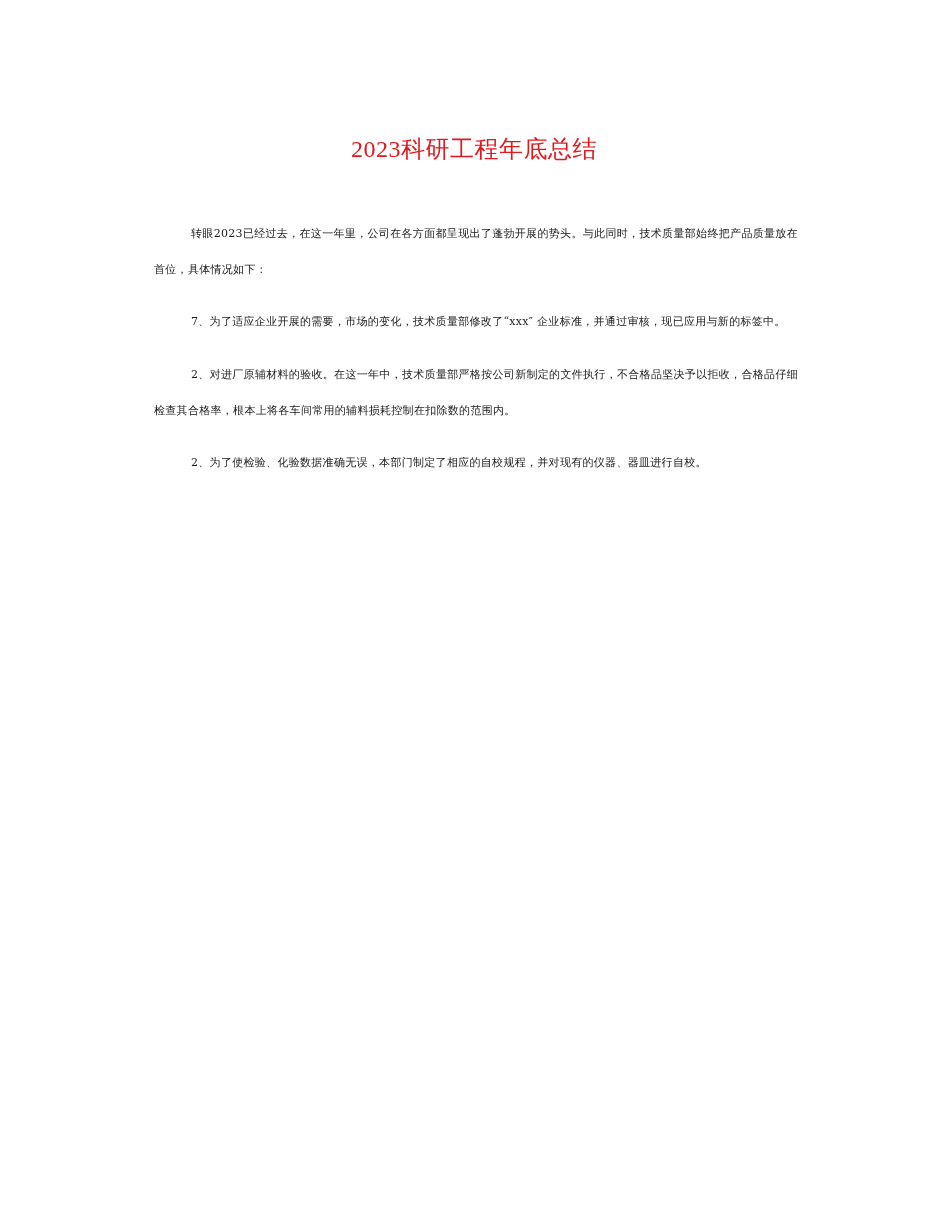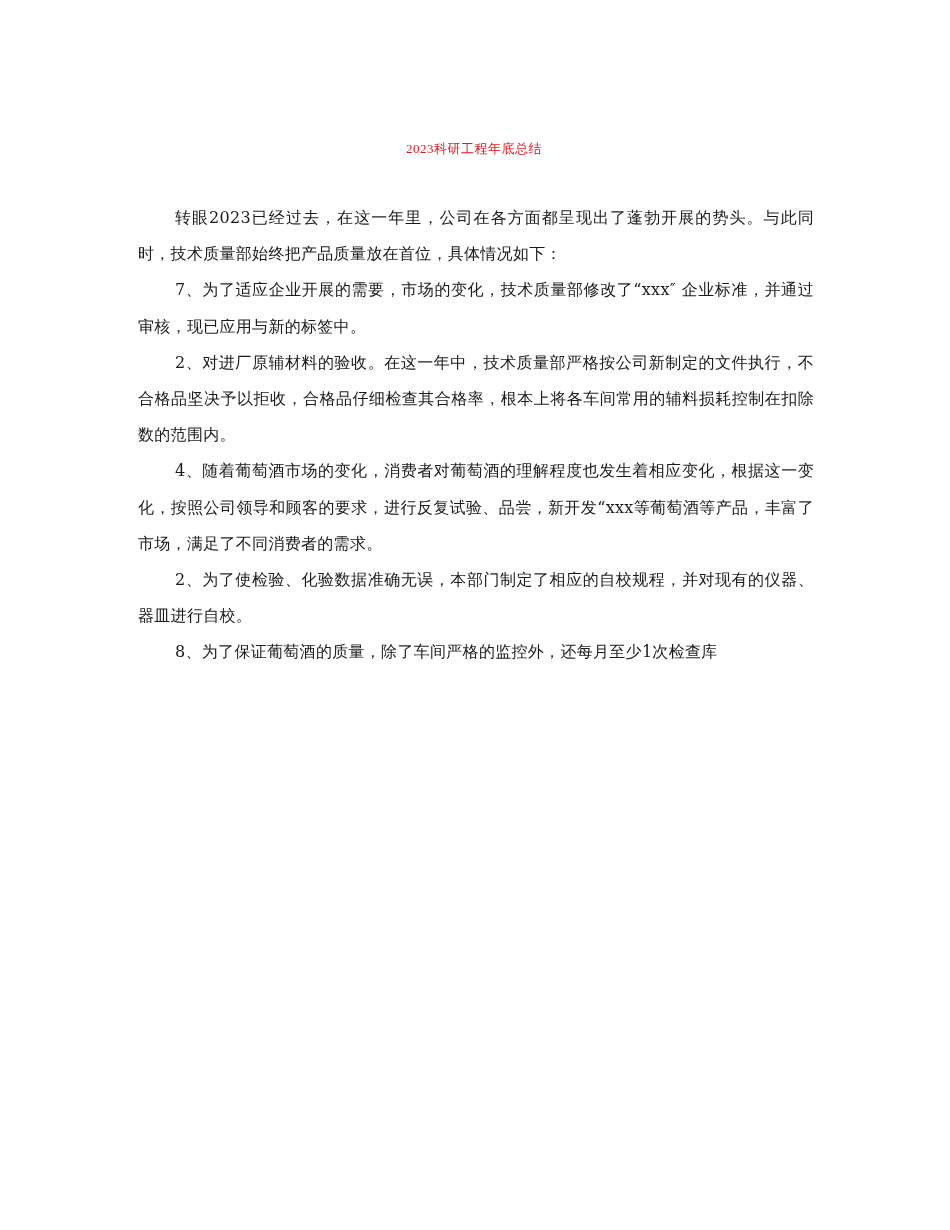--- a/index.html
+++ b/index.html
@@ -23,48 +23,46 @@
       height: 1230px;
       background: #ffffff;
     }
     .title {
       position: absolute;
       left: 0;
       top: 136px;
       width: 948px;
       text-align: center;
       font-family: "Liberation Serif", "DejaVu Serif", serif;
-      font-size: 13px;
+      font-size: 24px;
       line-height: 26px;
       color: #e0191f;
       margin: 0;
       font-weight: normal;
       letter-spacing: 0.5px;
     }
     .body {
       position: absolute;
       left: 138px;
       top: 200px;
       width: 676px;
     }
     .para {
-      margin: 0;
-      font-size: 16px;
+      margin: 16px;
+      font-size: 11px;
       line-height: 36.2px;
       text-indent: 37px;
       text-align: justify;
       letter-spacing: 0.3px;
     }
   </style>
 </head>
 <body>
 
 <div class="page">
   <h1 class="title">2023科研工程年底总结</h1>
   <div class="body">
     <p class="para">转眼2023已经过去，在这一年里，公司在各方面都呈现出了蓬勃开展的势头。与此同时，技术质量部始终把产品质量放在首位，具体情况如下：</p>
     <p class="para">7、为了适应企业开展的需要，市场的变化，技术质量部修改了“xxx″ 企业标准，并通过审核，现已应用与新的标签中。</p>
     <p class="para">2、对进厂原辅材料的验收。在这一年中，技术质量部严格按公司新制定的文件执行，不合格品坚决予以拒收，合格品仔细检查其合格率，根本上将各车间常用的辅料损耗控制在扣除数的范围内。</p>
-    <p class="para">4、随着葡萄酒市场的变化，消费者对葡萄酒的理解程度也发生着相应变化，根据这一变化，按照公司领导和顾客的要求，进行反复试验、品尝，新开发“xxx等葡萄酒等产品，丰富了市场，满足了不同消费者的需求。</p>
     <p class="para">2、为了使检验、化验数据准确无误，本部门制定了相应的自校规程，并对现有的仪器、器皿进行自校。</p>
-    <p class="para">8、为了保证葡萄酒的质量，除了车间严格的监控外，还每月至少1次检查库</p>
   </div>
 </div>
 
 </body></html>

